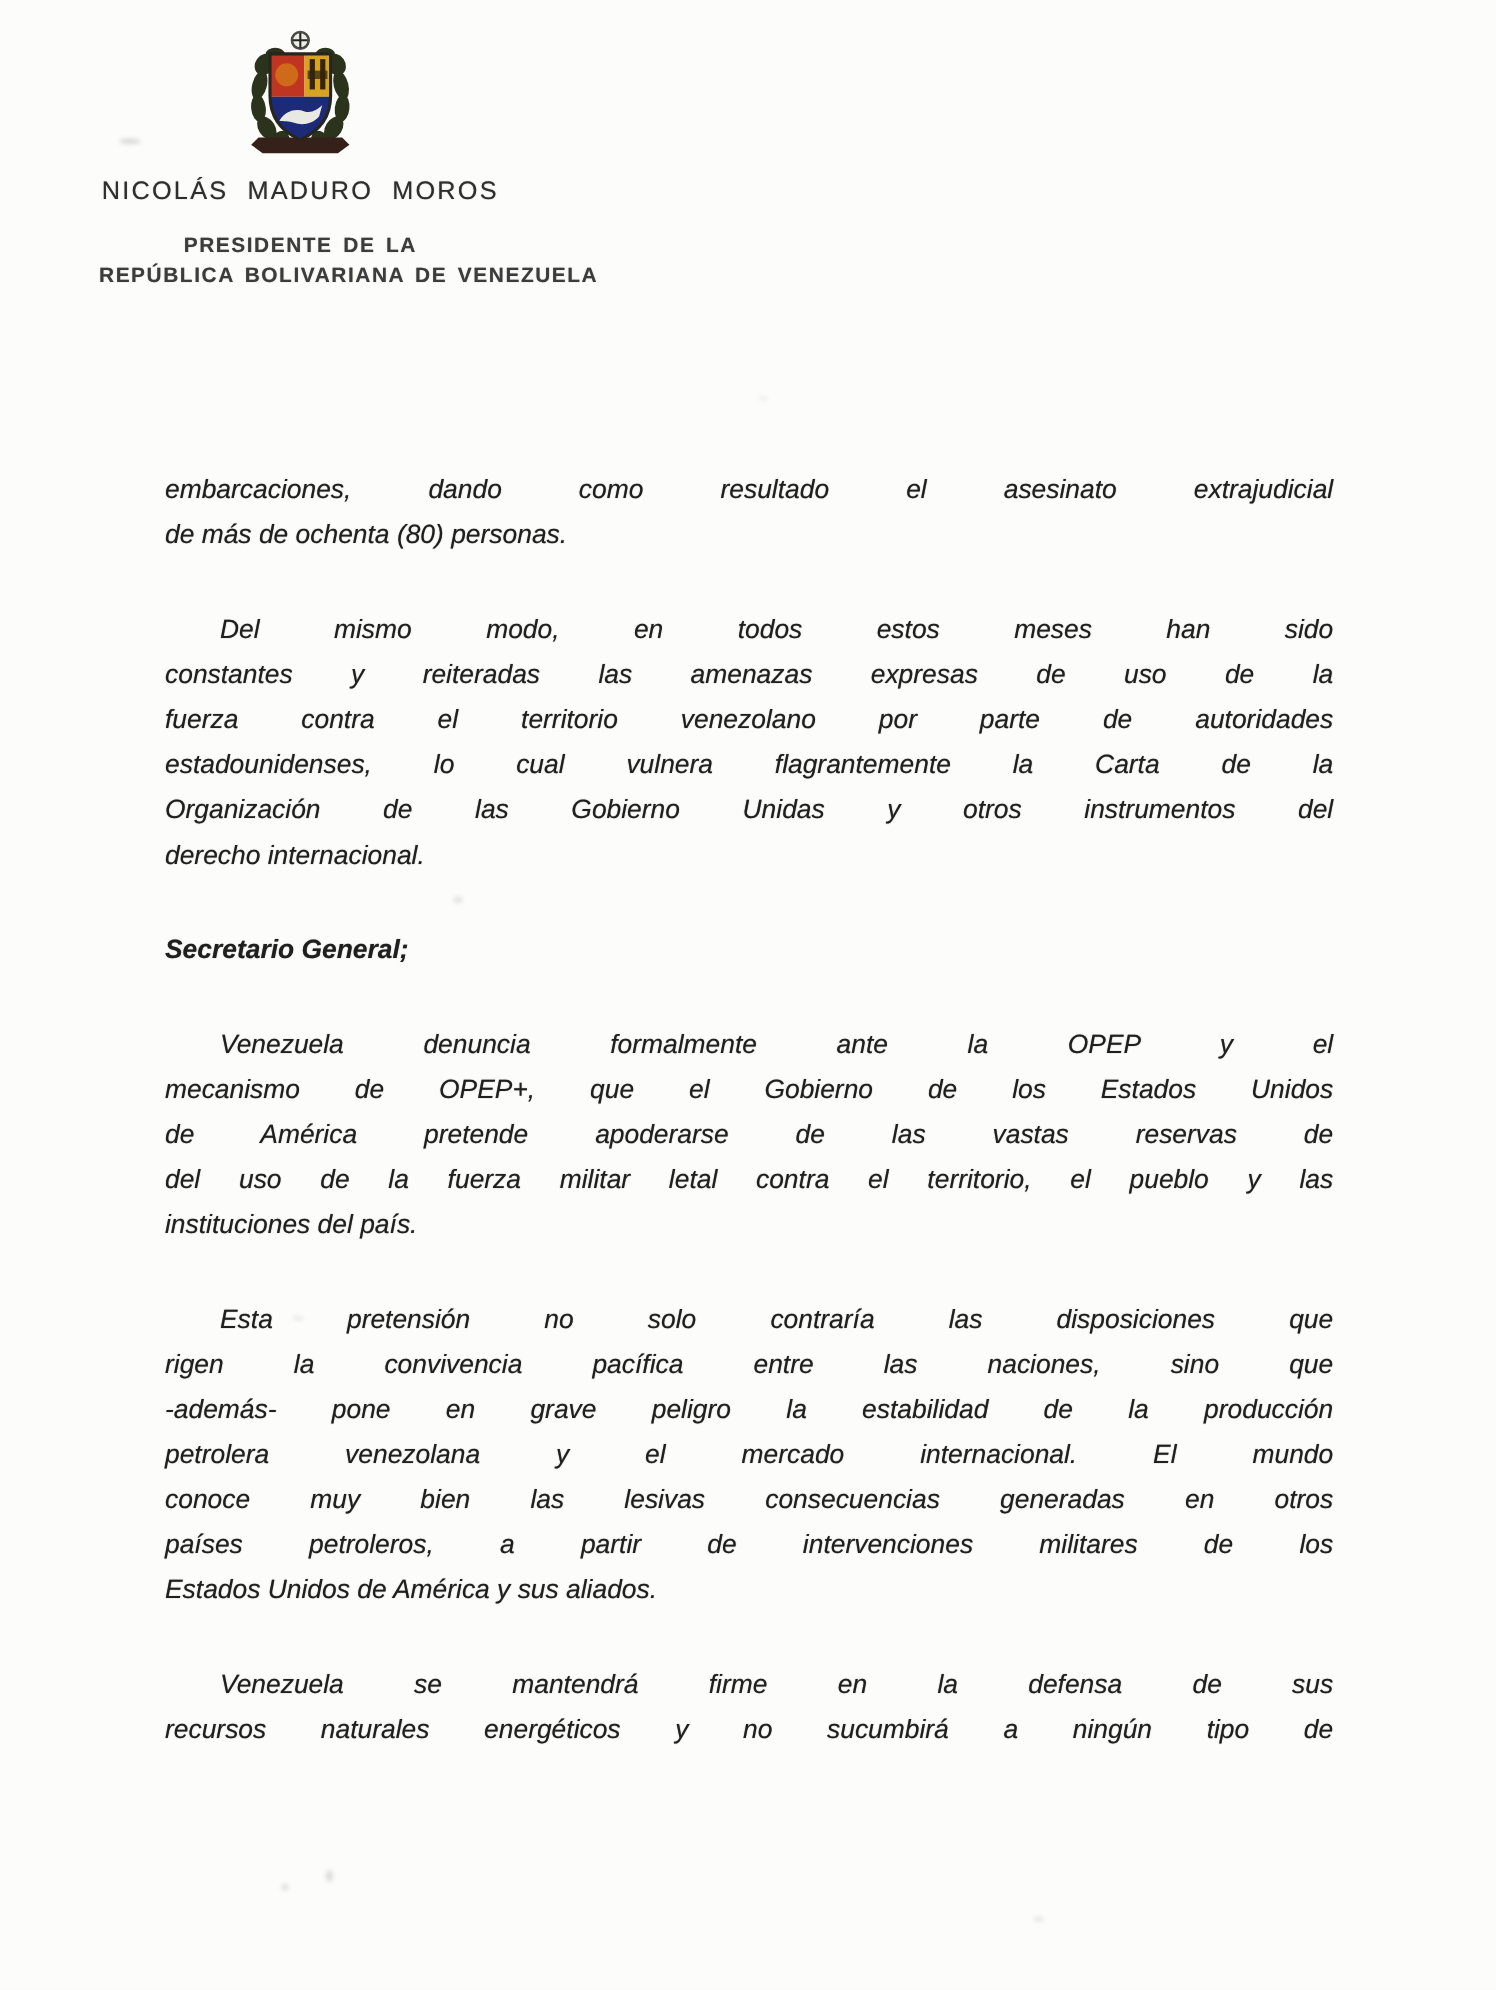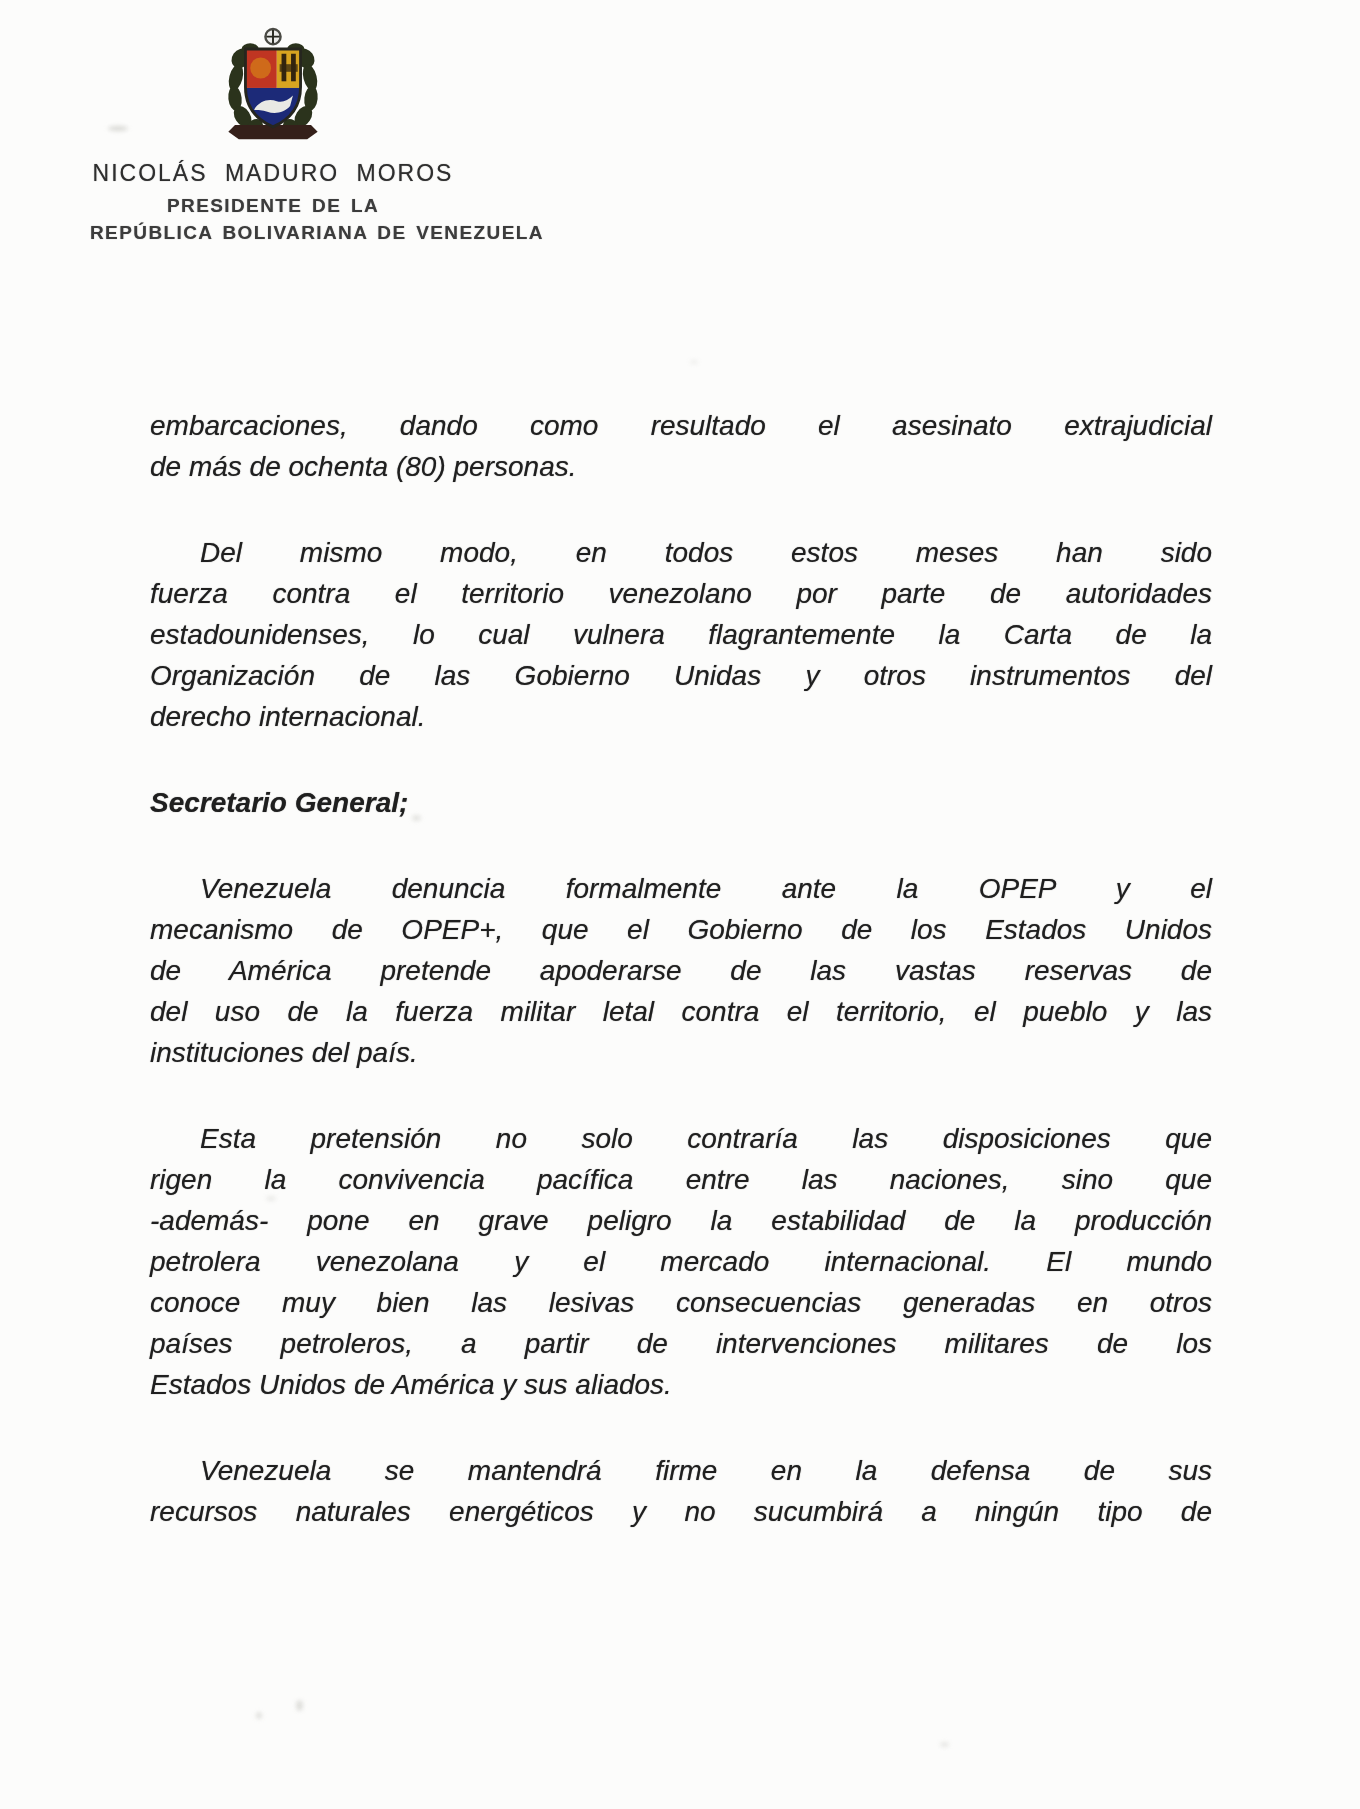--- a/index.html
+++ b/index.html
@@ -24,42 +24,42 @@
     width: 366px;
     text-align: center;
   }
   .emblem { display: block; margin: 0 auto 12px auto; }
   .lh-name {
     font-size: 23px;
     letter-spacing: 2px;
     word-spacing: 9px;
     color: #2e2e2e;
     text-shadow: 0 0 1px rgba(40,40,40,.55);
-    margin-bottom: 8px;
+    margin-bottom: 26px;
     white-space: nowrap;
   }
   .lh-sub {
     font-size: 19px;
     font-weight: bold;
     letter-spacing: 1.4px;
     word-spacing: 3px;
     color: #3c3c3c;
     text-shadow: 0 0 1px rgba(60,60,60,.5);
     margin-bottom: 5px;
     white-space: nowrap;
   }
 
   
   .letter-body {
     position: absolute;
     left: 150px;
-    top: 405px;
+    top: 425px;
     width: 1062px;
     font-style: italic;
-    font-size: 28px;
+    font-size: 24px;
     line-height: 41px;
     text-shadow: 0 0 1px rgba(25,25,25,.6);
   }
   .para { margin-bottom: 45px; }
   .para.heading { font-weight: bold; }
   .line { text-align: justify; text-align-last: justify; }
   .line.first-indent { text-indent: 50px; }
   .line.last-left { text-align-last: left; }
 
   
@@ -127,20 +127,21 @@
     <div class="lh-sub">REPÚBLICA BOLIVARIANA DE VENEZUELA</div>
   </header>
 
   <main class="letter-body">
       <div class="para">
         <div class="line">embarcaciones, dando como resultado el asesinato extrajudicial</div>
         <div class="line last-left">de más de ochenta (80) personas.</div>
       </div>
       <div class="para">
         <div class="line first-indent">Del mismo modo, en todos estos meses han sido</div>
+        <div class="line">constantes y reiteradas las amenazas expresas de uso de la</div>
         <div class="line">fuerza contra el territorio venezolano por parte de autoridades</div>
         <div class="line">estadounidenses, lo cual vulnera flagrantemente la Carta de la</div>
         <div class="line">Organización de las Gobierno Unidas y otros instrumentos del</div>
         <div class="line last-left">derecho internacional.</div>
       </div>
       <div class="para heading">
         <div class="line last-left">Secretario General;</div>
       </div>
       <div class="para">
         <div class="line first-indent">Venezuela denuncia formalmente ante la OPEP y el</div>

